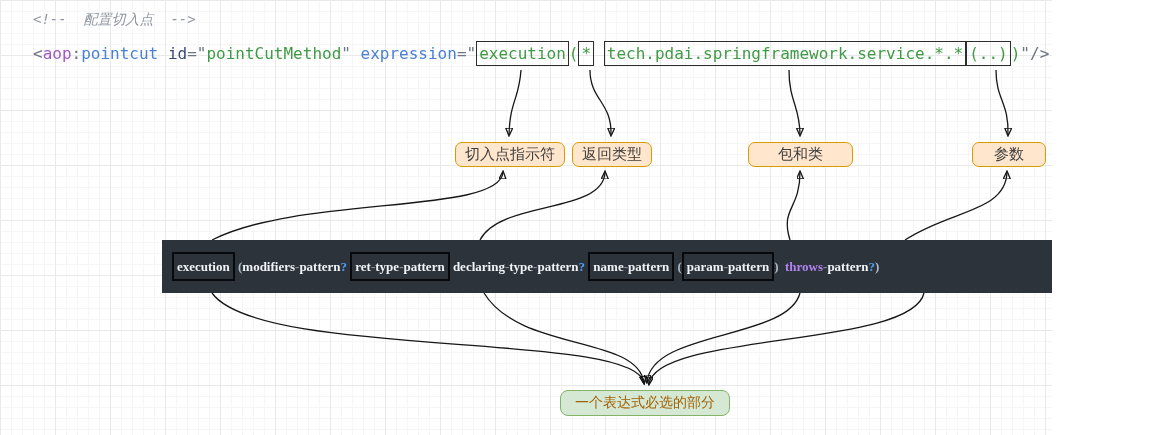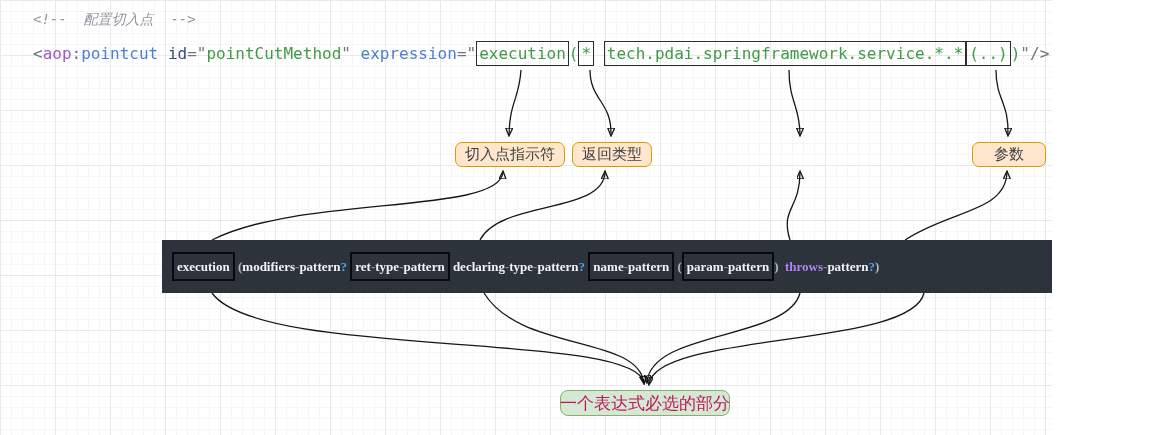--- a/index.html
+++ b/index.html
@@ -55,21 +55,21 @@
   .s-w{color:#f0f3f6}
   .s-d{color:#8b939e}
   .s-p{color:#adbac7}
   .s-q{color:#539bf5}
   .s-t{color:#b083f0}
 
   .note{
     position:absolute;left:560px;top:390px;width:170px;height:26px;
     box-sizing:border-box;background:#d5e8d4;border:1px solid #82b366;
     border-radius:8px;display:flex;align-items:center;justify-content:center;
-    font-size:17px;color:#be185d;white-space:nowrap;
+    font-size:14px;color:#a16207;white-space:nowrap;
   }
   svg.arrows{position:absolute;left:0;top:0;pointer-events:none;}
   svg.arrows path{fill:none;stroke:#161616;stroke-width:1.3px;}
 </style>
 </head>
 <body>
 
 <div class="canvas">
 
   <div class="comment">&lt;!--  配置切入点  --&gt;</div>
@@ -97,20 +97,21 @@
     <g>
       <path d="M212,293 C260,360 636,330 644,383" marker-end="url(#arrow)"></path>
       <path d="M484,293 C520,352 638,335 644,383" marker-end="url(#arrow)"></path>
       <path d="M800,293 C788,340 652,330 647,382" marker-end="url(#arrow)"></path>
       <path d="M924,293 C912,348 656,332 649,384" marker-end="url(#arrow)"></path>
     </g>
   </svg>
 
   <div class="label" id="lbl-designator">切入点指示符</div>
   <div class="label" id="lbl-return">返回类型</div>
+  <div class="label" id="lbl-package">包和类</div>
   <div class="label" id="lbl-params">参数</div>
 
   <div class="bar">
     <div class="bar-line"><span class="tok-box"><span class="tok s-w">execution</span></span><span class="tok s-p"> (</span><span class="tok s-w">modifiers</span><span class="tok s-d">-</span><span class="tok s-w">pattern</span><span class="tok s-q">?</span><span class="tok s-w"> </span><span class="tok-box"><span class="tok s-w">ret</span><span class="tok s-d">-</span><span class="tok s-w">type</span><span class="tok s-d">-</span><span class="tok s-w">pattern</span></span><span class="tok s-w"> </span><span class="tok s-w">declaring</span><span class="tok s-d">-</span><span class="tok s-w">type</span><span class="tok s-d">-</span><span class="tok s-w">pattern</span><span class="tok s-q">?</span><span class="tok s-w"> </span><span class="tok-box"><span class="tok s-w">name</span><span class="tok s-d">-</span><span class="tok s-w">pattern</span></span><span class="tok s-p"> (</span><span class="tok-box"><span class="tok s-w">param</span><span class="tok s-d">-</span><span class="tok s-w">pattern</span></span><span class="tok s-p">)</span><span class="tok s-w">  </span><span class="tok s-t">throws</span><span class="tok s-d">-</span><span class="tok s-w">pattern</span><span class="tok s-q">?</span><span class="tok s-p">)</span></div>
   </div>
 
   <div class="note">一个表达式必选的部分</div>
 
 </div>
 

